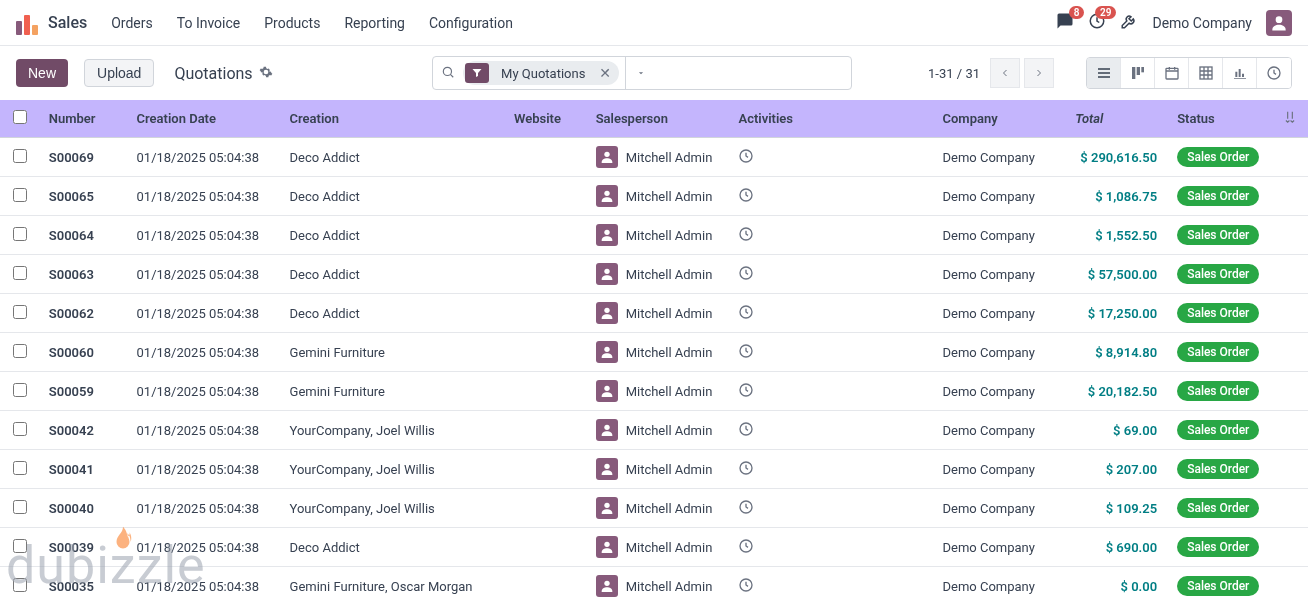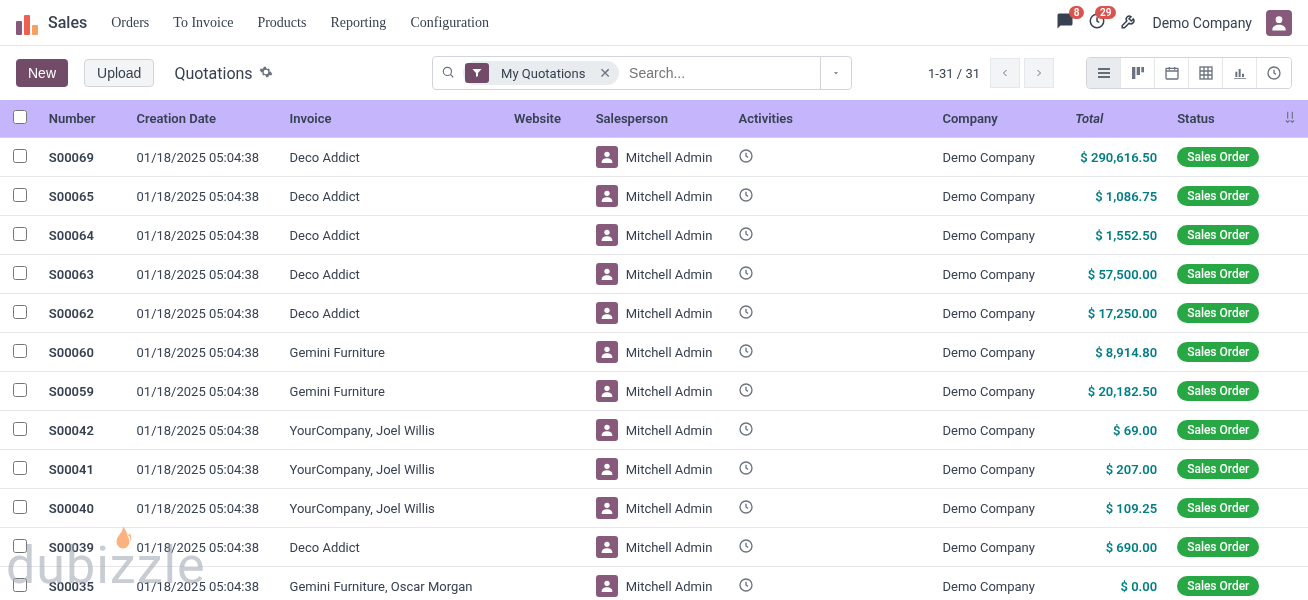--- a/index.html
+++ b/index.html
@@ -7,21 +7,21 @@
 
   
   .topnav { display: flex; align-items: center; height: 46px; padding: 0 16px; border-bottom: 1px solid #e5e7eb; }
   .logo { width: 24px; height: 24px; margin-right: 8px; display: flex; align-items: flex-end; gap: 2px; }
   .logo div { width: 6px; border-radius: 1px; }
   .logo .b1 { height: 14px; background: #875A7B; }
   .logo .b2 { height: 20px; background: #F06050; }
   .logo .b3 { height: 10px; background: #F4A261; }
   .app-title { font-size: 16px; font-weight: 500; color: #374151; margin-right: 24px; }
   .nav-links { display: flex; gap: 24px; }
-  .nav-links a { color: #374151; text-decoration: none; font-size: 14px; font-family: Liberation Serif, serif; }
+  .nav-links a { color: #374151; text-decoration: none; font-size: 14px; }
   .topnav-right { margin-left: auto; display: flex; align-items: center; gap: 14px; }
   .badge-icon { position: relative; color: #374151; }
   .badge { position: absolute; top: -6px; right: -10px; background: #d9534f; color: #fff; border-radius: 8px; font-size: 10px; padding: 1px 5px; font-weight: 600; }
   .tools-icon { color: #374151; }
   .company-name { font-size: 14px; color: #374151; }
   .avatar-sm { width: 26px; height: 26px; border-radius: 4px; background: #875A7B; display: flex; align-items: center; justify-content: center; }
   .avatar-sm svg { width: 20px; height: 20px; }
 
   
   .controlbar { display: flex; align-items: center; padding: 10px 16px; gap: 16px; }
@@ -146,21 +146,20 @@
     </span>
     <span class="chip-group">
       <span class="filter-chip">
         <svg width="12" height="12" viewBox="0 0 24 24" fill="currentColor">
             <path d="M3 4h18l-7 8v6l-4 2v-8L3 4z"></path>
           </svg>
       </span>
       <span class="chip-label">My Quotations</span>
       <span class="chip-close">✕</span>
     </span>
-    <input class="search-input" placeholder="Search..." style="">
     <span class="search-caret">
       <svg width="10" height="10" viewBox="0 0 24 24" fill="currentColor">
           <path d="M7 10l5 5 5-5z"></path>
         </svg>
     </span>
   </div>
 
   <div class="pager">
     <span class="pager-label">1-31 / 31</span>
     <div class="pager-btn">
@@ -213,21 +212,21 @@
       </div>
   </div>
 </div>
 
 <table>
   <thead>
     <tr>
       <th class="chk"><input type="checkbox" style=""></th>
       <th class="col-num">Number</th>
       <th class="col-date">Creation Date</th>
-      <th class="col-cust">Invoice</th>
+      <th class="col-cust">Creation</th>
       <th class="col-web">Website</th>
       <th class="col-sp">Salesperson</th>
       <th class="col-act">Activities</th>
       <th class="col-comp">Company</th>
       <th class="col-total total-h">Total</th>
       <th class="col-status">Status</th>
       <th class="opt-col">
         <svg width="14" height="14" viewBox="0 0 24 24" fill="none" stroke="currentColor" stroke-width="2">
             <path d="M3 8h12M3 16h12M18 5l3 3-3 3M18 19l3-3-3-3" transform="rotate(90 12 12)"></path>
           </svg>

